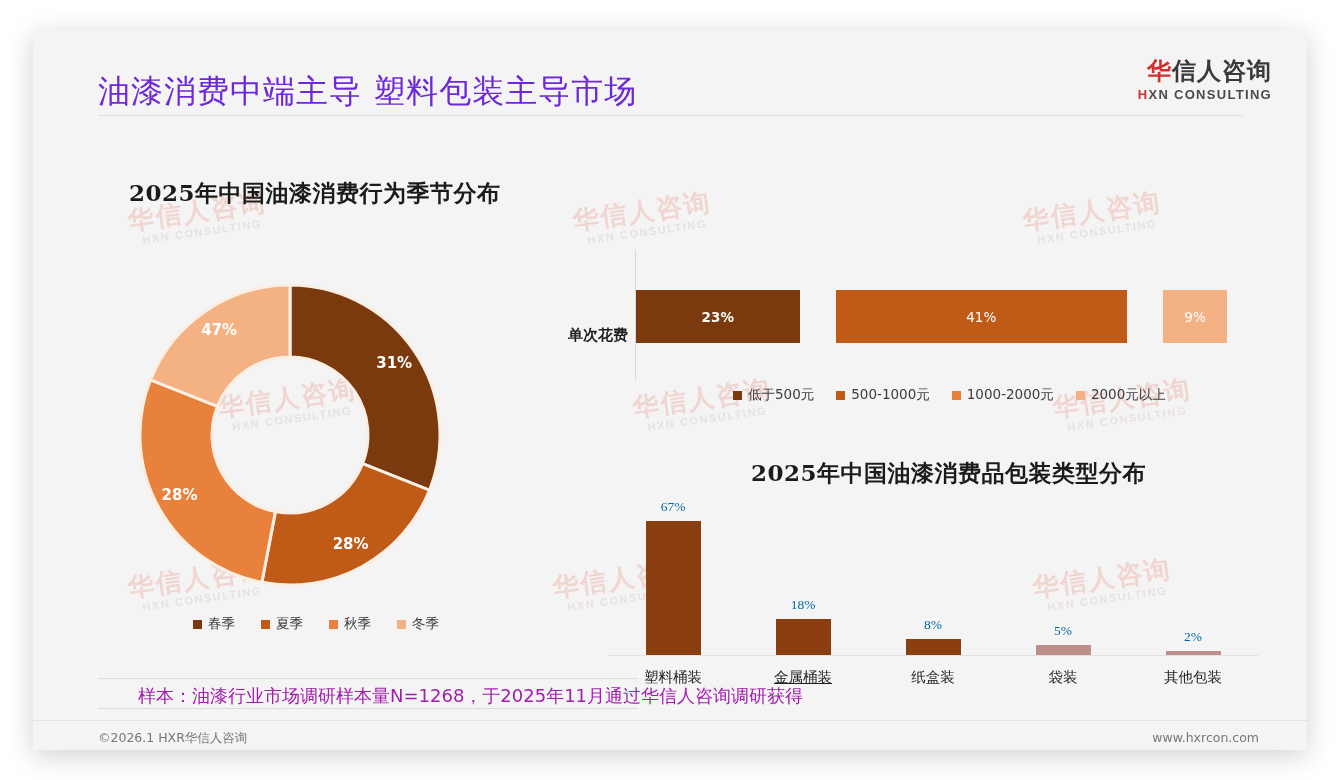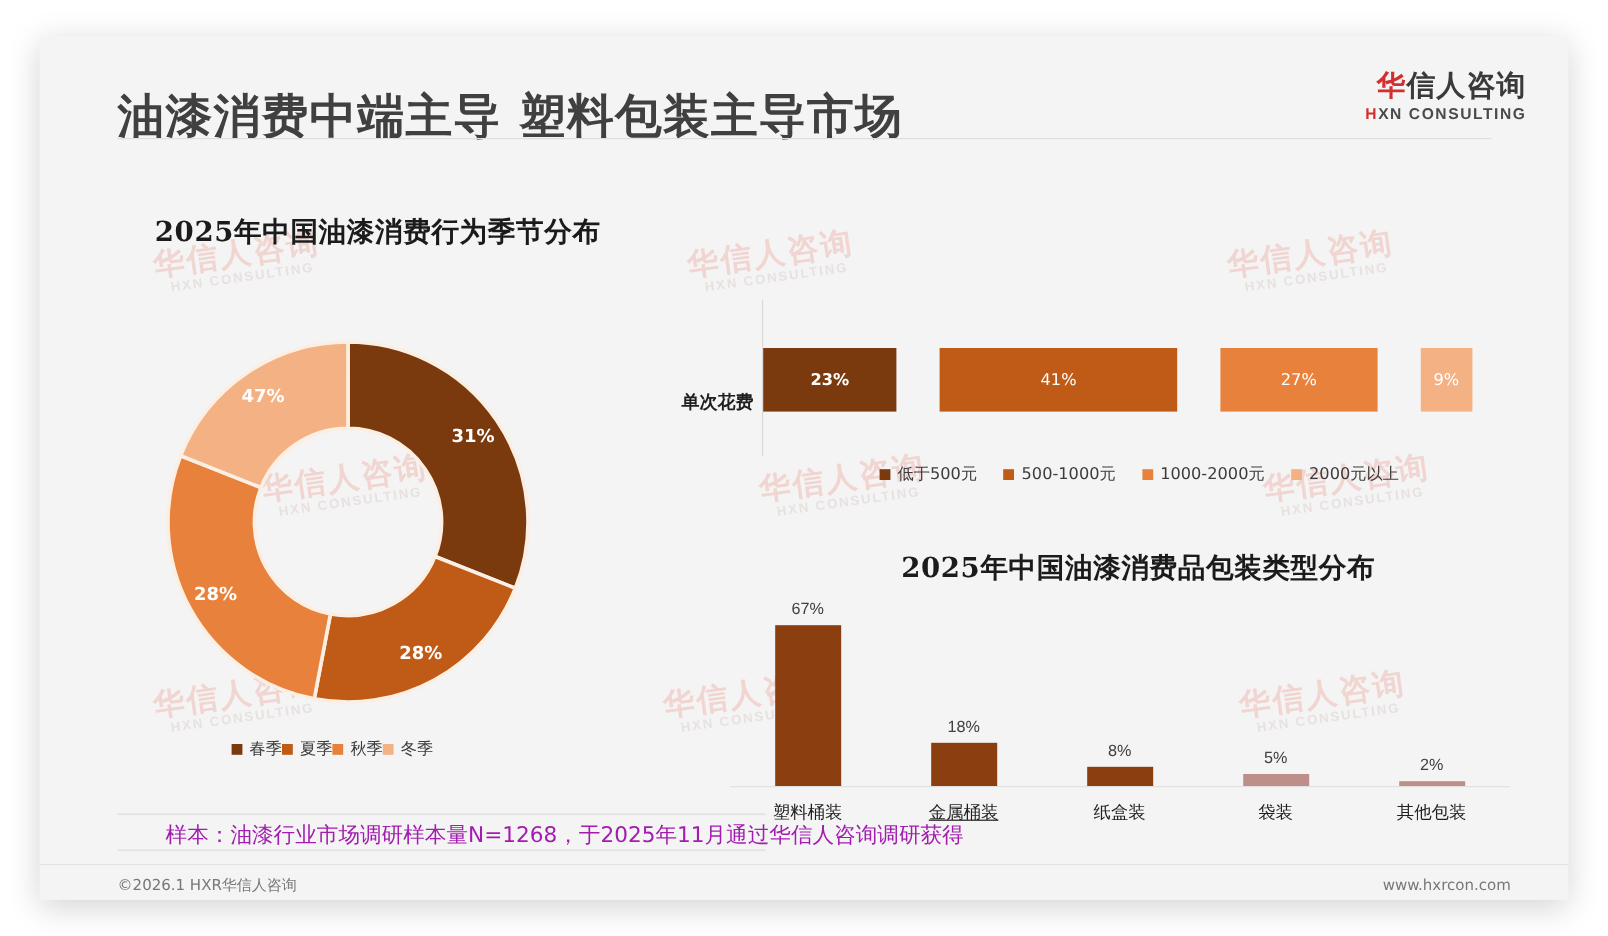--- a/index.html
+++ b/index.html
@@ -33,21 +33,21 @@
   .wm .wm-cn b { color:#edbcb4; font-weight:bold; }
   .wm .wm-en {
     font-size:11px; font-weight:bold; color:#ddd2cf;
     letter-spacing:1.6px; margin-left:12px; margin-top:2px;
   }
 
   
   .header { position:absolute; left:0; top:0; width:100%; height:98px; }
   .title {
     position:absolute; left:65px; top:40px;
-    font-size:39px; font-weight:bold; color:#404040;
+    font-size:32px; font-weight:normal; color:#6d28d9;
     letter-spacing:1px;
     font-family:"DejaVu Sans","Liberation Sans",sans-serif;
   }
   .title-rule {
     position:absolute; left:65px; top:85px; width:1145px; height:1px;
     background:#dedede;
   }
   .logo { position:absolute; right:35px; top:28px; text-align:right; }
   .logo-cn { font-size:24px; font-weight:bold; color:#3a3a3a; letter-spacing:1px; line-height:1.1;
              font-family:"DejaVu Sans","Liberation Sans",sans-serif; }
@@ -65,21 +65,21 @@
   }
 
   
   #donut-panel { position:absolute; left:0; top:120px; width:530px; height:520px; }
   #donut-title { left:96px; top:28px; }
   .donut-wrap { position:absolute; left:92px; top:120px; width:330px; height:330px; }
   .donut-label {
     position:absolute; color:#fff; font-weight:bold; font-size:15px;
     font-family:"DejaVu Sans","Liberation Sans",sans-serif;
   }
-  .legend { position:absolute; display:flex; align-items:center; }
+  .legend { position:absolute; display:flex; gap:26px; align-items:center; }
   .legend-item { display:flex; align-items:center; gap:6px; }
   .legend-swatch { width:9px; height:9px; display:inline-block; }
   .legend-text { font-size:13.5px; color:#3c3c3c;
     font-family:"DejaVu Sans","Liberation Sans",sans-serif; }
   #donut-legend { left:160px; top:465px; }
 
   
   #stack-panel { position:absolute; left:530px; top:120px; width:744px; height:270px; }
   #stack-title { left:155px; top:28px; }
   .stack-axis-y {
@@ -105,22 +105,22 @@
   #stack-legend { left:170px; top:236px; gap:22px; }
 
   
   #col-panel { position:absolute; left:530px; top:410px; width:744px; height:260px; }
   #col-title { left:188px; top:18px; }
   .col-plot { position:absolute; left:45px; top:75px; width:650px; height:140px; }
   .col-baseline { position:absolute; left:45px; top:215px; width:650px; height:1px; background:#e1e1e1; }
   .col-group { position:absolute; bottom:0; display:flex; flex-direction:column;
                align-items:center; justify-content:flex-end; }
   .col-bar { width:55px; }
-  .col-value { font-size:13.5px; color:#404040; margin-bottom:6px;
-    font-family:Liberation Sans, sans-serif; }
+  .col-value { font-size:13.5px; color:#0369a1; margin-bottom:6px;
+    font-family:Liberation Serif, serif; }
   .col-cat {
     position:absolute; top:228px; text-align:center; width:130px;
     font-size:14.5px; color:#1f1f1f;
     font-family:"DejaVu Sans","Liberation Sans",sans-serif;
   }
 
   
   .note-rule { position:absolute; left:65px; top:648px; width:540px; height:1px; background:#dcdcdc; }
   .note {
     position:absolute; left:80px; top:654px;
@@ -226,21 +226,20 @@
       </div>
   </div>
 
   <div id="stack-panel">
 
     <div class="stack-axis-y"></div>
     <div class="stack-cat">单次花费</div>
     <div id="stack-bar" class="stack-bar">
         <div class="stack-seg first" style="flex: 23 1 0%; background: rgb(123, 58, 14);">23%</div>
         <div class="stack-seg" style="flex: 41 1 0%; background: rgb(192, 90, 23);">41%</div>
-        <div class="stack-seg" style="flex: 27 1 0%; background: rgb(232, 129, 59);">27%</div>
         <div class="stack-seg" style="flex: 9 1 0%; background: rgb(244, 177, 132);">9%</div>
       </div>
     <div id="stack-legend" class="legend">
         <div class="legend-item">
           <span class="legend-swatch" style="background: rgb(123, 58, 14);"></span>
           <span class="legend-text">低于500元</span>
         </div>
         <div class="legend-item">
           <span class="legend-swatch" style="background: rgb(192, 90, 23);"></span>
           <span class="legend-text">500-1000元</span>

